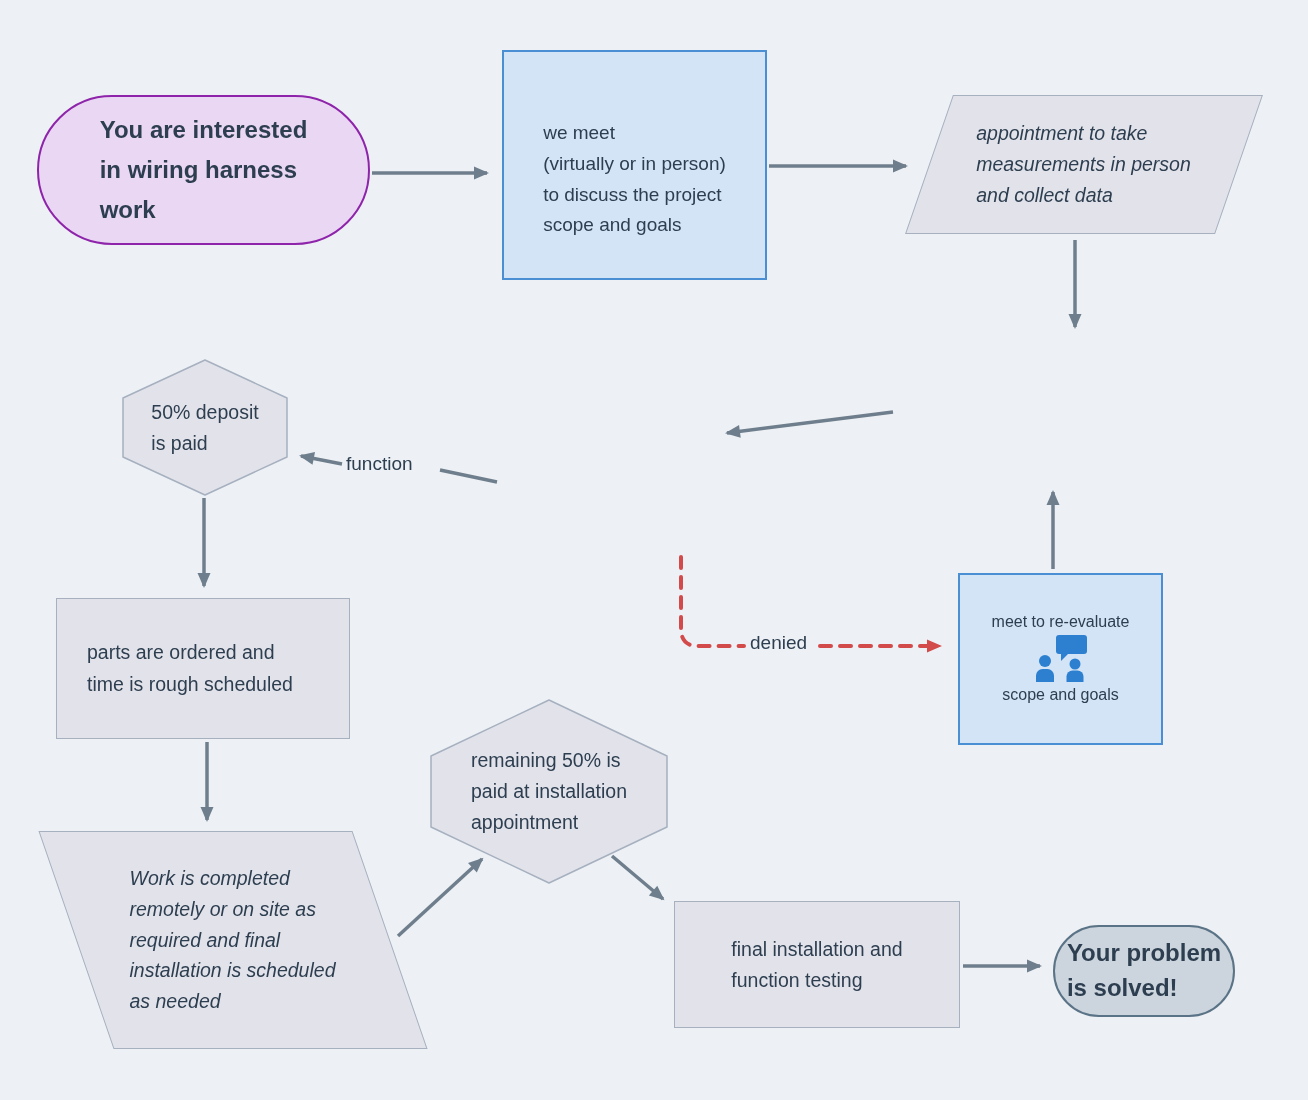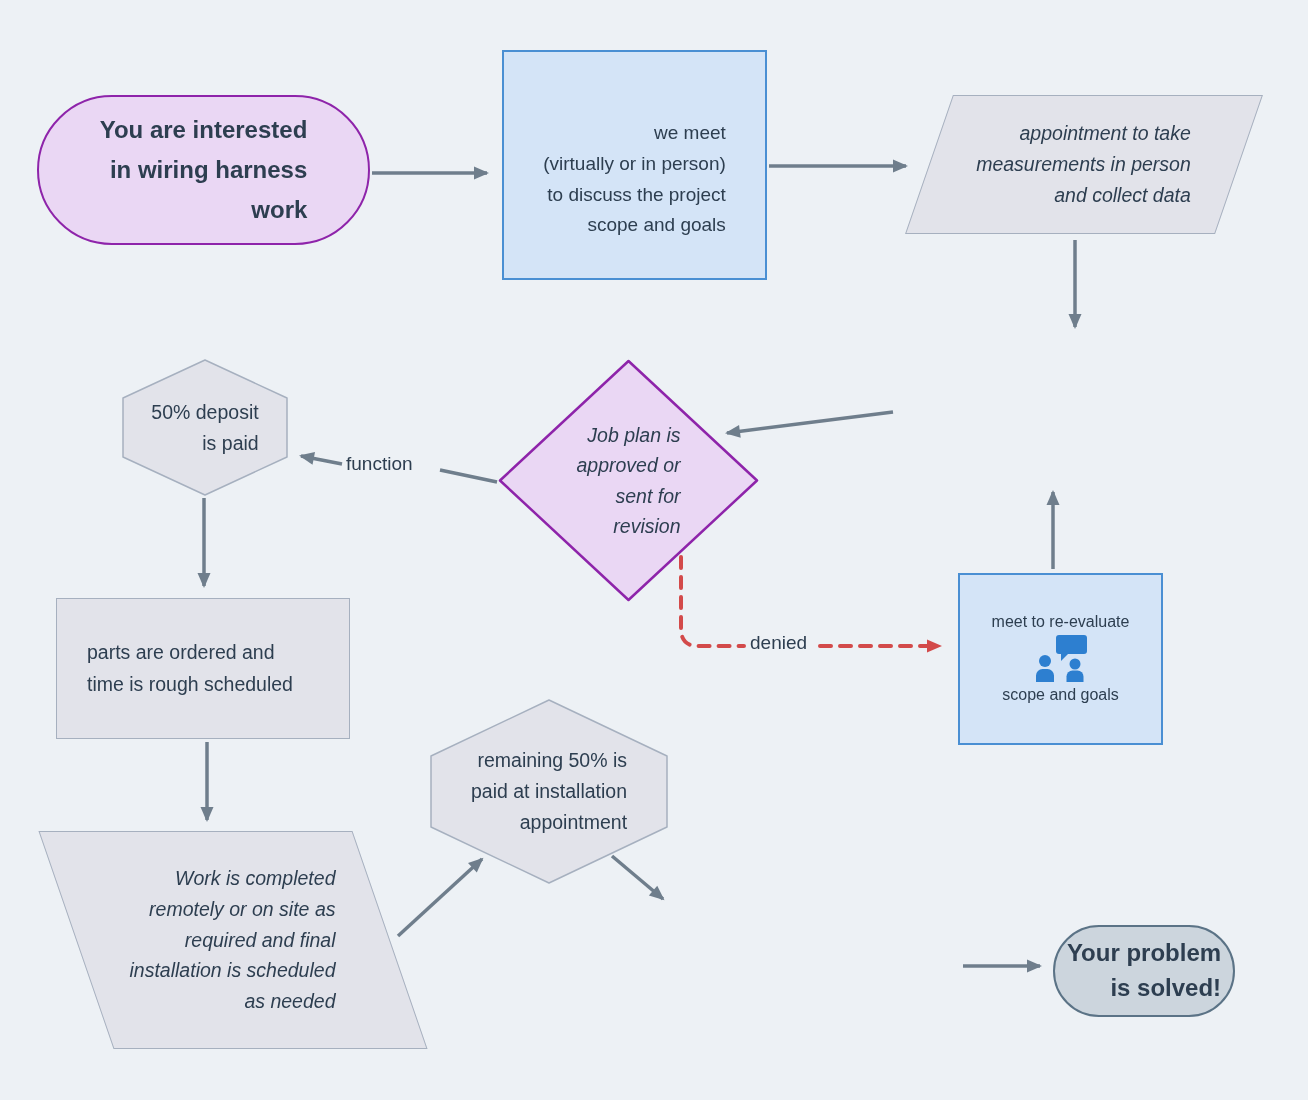--- a/index.html
+++ b/index.html
@@ -1,21 +1,21 @@
 <!DOCTYPE html>
 <html><head>
 <meta charset="utf-8">
 <style>
   html,body{margin:0;padding:0;background:#edf1f5;}
   #canvas{
     position:relative;width:1308px;height:1100px;background:#edf1f5;
     font-family:"Liberation Sans","DejaVu Sans",sans-serif;color:#2d3e50;overflow:hidden;
   }
   .node{position:absolute;display:flex;align-items:center;justify-content:center;box-sizing:border-box;}
-  .txt{white-space:pre-line;text-align:right;font-size:19.5px;line-height:1.58;position:relative;z-index:2;}
+  .txt{white-space:pre-line;text-align:left;font-size:19.5px;line-height:1.58;position:relative;z-index:2;}
   .txt.left{text-align:left;}
   .italic{font-style:italic;}
 
   
   .pill{border-radius:80px;}
   .start{left:37px;top:95px;width:333px;height:150px;background:#ead7f4;border:2.5px solid #8e24aa;}
   .start .txt{font-size:24px;font-weight:700;line-height:1.67;}
   .end{left:1053px;top:925px;width:182px;height:92px;background:#ccd5dd;border:2px solid #5b7386;border-radius:46px;}
   .end .txt{font-size:24px;font-weight:700;line-height:1.45;}
 
@@ -107,29 +107,20 @@
   </div>
 
   <div class="node para appt">
     <div class="para-bg"></div>
     <span class="txt italic">appointment to take
 measurements in person
 and collect data</span>
   </div>
 
 
-  <div class="node decision">
-    <svg class="shape-svg" width="263" height="243" viewBox="0 0 263 243">
-      <polygon points="131.5,2 260,121.5 131.5,241 3,121.5" fill="#ead7f4" stroke="#8e24aa" stroke-width="2.5" stroke-linejoin="round"></polygon>
-    </svg>
-    <span class="txt italic">Job plan is
-approved or
-sent for
-revision</span>
-  </div>
 
   <div class="node deposit">
     <svg class="shape-svg" width="166" height="137" viewBox="0 0 166 137">
       <polygon points="83,1 165,39 165,98 83,136 1,98 1,39" fill="#e2e3ea" stroke="#a6b0bf" stroke-width="1.5" stroke-linejoin="round"></polygon>
     </svg>
     <span class="txt">50% deposit
 is paid</span>
   </div>
 
   <div class="node rect parts">
@@ -148,20 +139,24 @@
 
   <div class="node remaining">
     <svg class="shape-svg" width="238" height="185" viewBox="0 0 238 185">
       <polygon points="119,1 237,57 237,128 119,184 1,128 1,57" fill="#e2e3ea" stroke="#a6b0bf" stroke-width="1.5" stroke-linejoin="round"></polygon>
     </svg>
     <span class="txt">remaining 50% is
 paid at installation
 appointment</span>
   </div>
 
+  <div class="node rect final">
+    <span class="txt">final installation and
+function testing</span>
+  </div>
 
   <div class="node blue reeval">
     <span class="small">meet to re-evaluate</span>
     <svg width="54" height="48" viewBox="0 0 54 48">
       <g fill="#2d7fd0">
         <rect x="22" y="0" width="31" height="19" rx="3"></rect>
         <path d="M27 16 v10 l9 -9 z"></path>
         <circle cx="11" cy="26" r="6"></circle>
         <path d="M2 47 v-6.5 a6.5 6.5 0 0 1 6.5 -6.5 h5 a6.5 6.5 0 0 1 6.5 6.5 V47 z"></path>
         <circle cx="41" cy="29" r="5.5"></circle>

